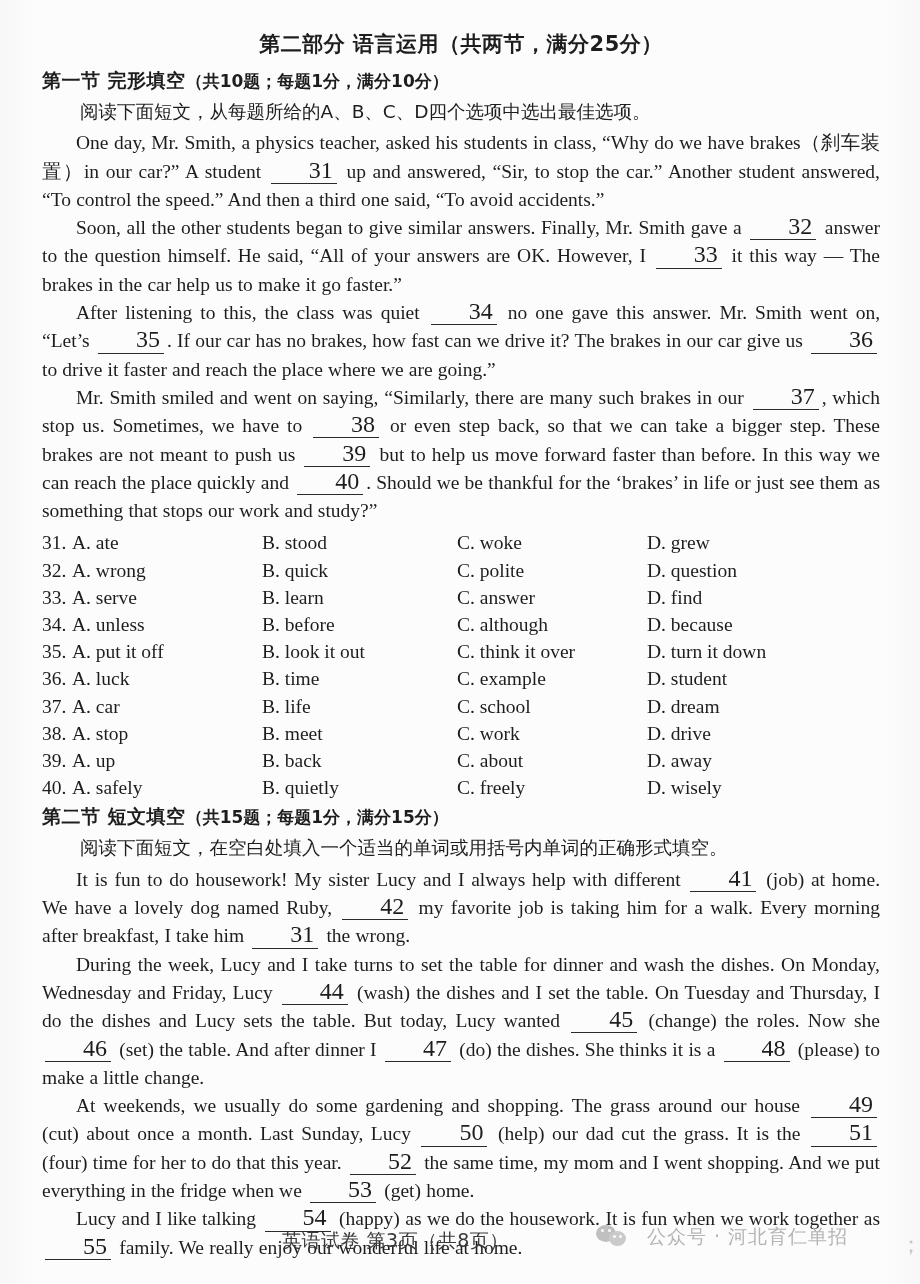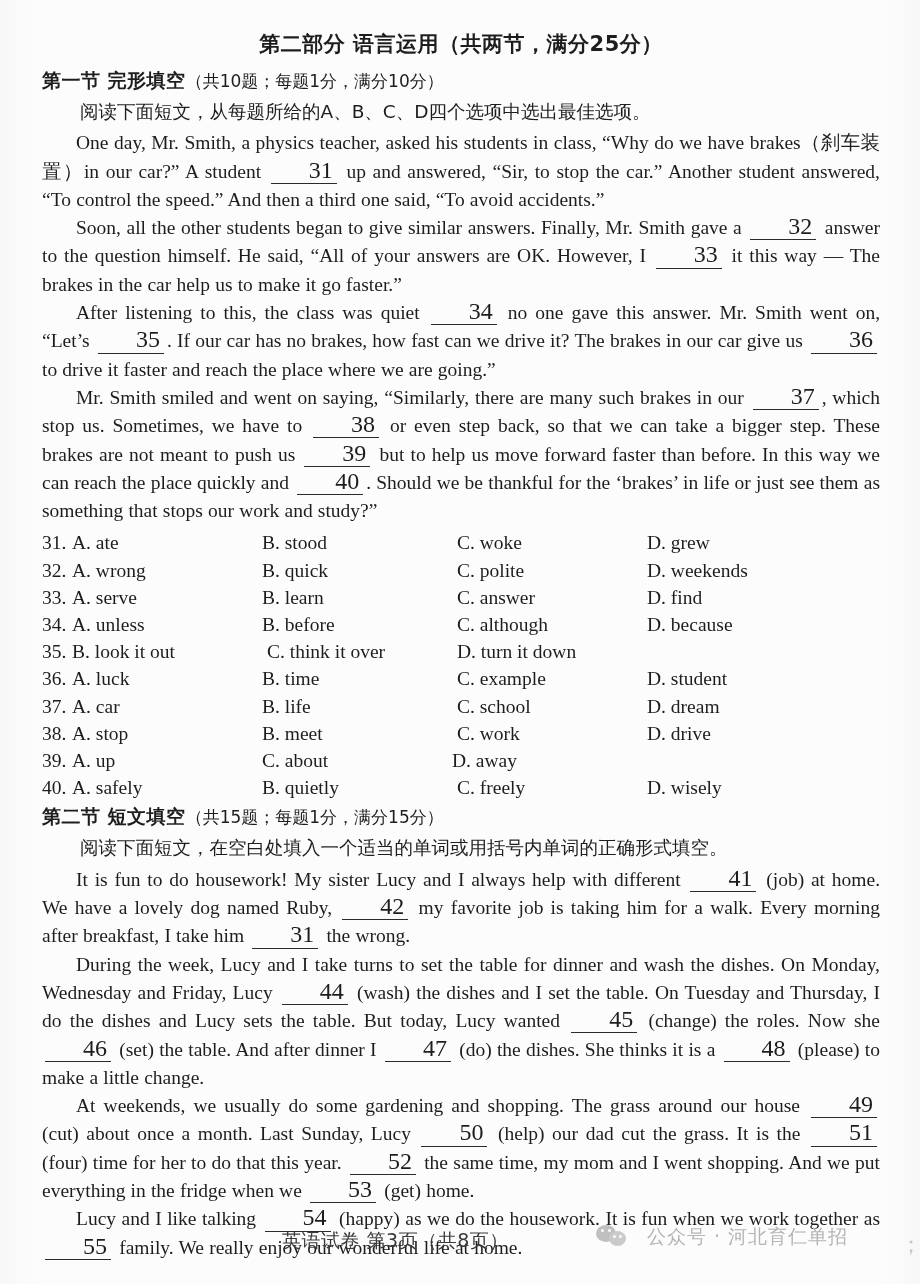--- a/index.html
+++ b/index.html
@@ -49,20 +49,21 @@
     line-height: 1.45;
   }
   .section-head .bold-cn {
     font-weight: bold;
     font-family: "DejaVu Sans", "Liberation Sans", sans-serif;
     letter-spacing: 0.5px;
   }
   .section-head .paren {
     font-family: "DejaVu Sans", "Liberation Sans", sans-serif;
     font-size: 17px;
+    font-weight: bold;
   }
   .section-instr {
     font-size: 18.5px;
     text-indent: 38px;
     margin: 0 0 4px 0;
     line-height: 1.5;
     font-family: "DejaVu Sans", "Liberation Sans", sans-serif;
   }
 
   
@@ -193,38 +194,39 @@
           <span class="opt-a">A. ate</span>
           <span class="opt-b">B. stood</span>
           <span class="opt-c">C. woke</span>
           <span class="opt-d">D. grew</span>
         </div>
         <div class="opt-row">
           <span class="opt-num">32.</span>
           <span class="opt-a">A. wrong</span>
           <span class="opt-b">B. quick</span>
           <span class="opt-c">C. polite</span>
-          <span class="opt-d">D. weekends</span>
+          <span class="opt-d">D. question</span>
         </div>
         <div class="opt-row">
           <span class="opt-num">33.</span>
           <span class="opt-a">A. serve</span>
           <span class="opt-b">B. learn</span>
           <span class="opt-c">C. answer</span>
           <span class="opt-d">D. find</span>
         </div>
         <div class="opt-row">
           <span class="opt-num">34.</span>
           <span class="opt-a">A. unless</span>
           <span class="opt-b">B. before</span>
           <span class="opt-c">C. although</span>
           <span class="opt-d">D. because</span>
         </div>
         <div class="opt-row">
           <span class="opt-num">35.</span>
+          <span class="opt-a">A. put it off</span>
           <span class="opt-b">B. look it out</span>
           <span class="opt-c">C. think it over</span>
           <span class="opt-d">D. turn it down</span>
         </div>
         <div class="opt-row">
           <span class="opt-num">36.</span>
           <span class="opt-a">A. luck</span>
           <span class="opt-b">B. time</span>
           <span class="opt-c">C. example</span>
           <span class="opt-d">D. student</span>
@@ -239,20 +241,21 @@
         <div class="opt-row">
           <span class="opt-num">38.</span>
           <span class="opt-a">A. stop</span>
           <span class="opt-b">B. meet</span>
           <span class="opt-c">C. work</span>
           <span class="opt-d">D. drive</span>
         </div>
         <div class="opt-row">
           <span class="opt-num">39.</span>
           <span class="opt-a">A. up</span>
+          <span class="opt-b">B. back</span>
           <span class="opt-c">C. about</span>
           <span class="opt-d">D. away</span>
         </div>
         <div class="opt-row">
           <span class="opt-num">40.</span>
           <span class="opt-a">A. safely</span>
           <span class="opt-b">B. quietly</span>
           <span class="opt-c">C. freely</span>
           <span class="opt-d">D. wisely</span>
         </div>

